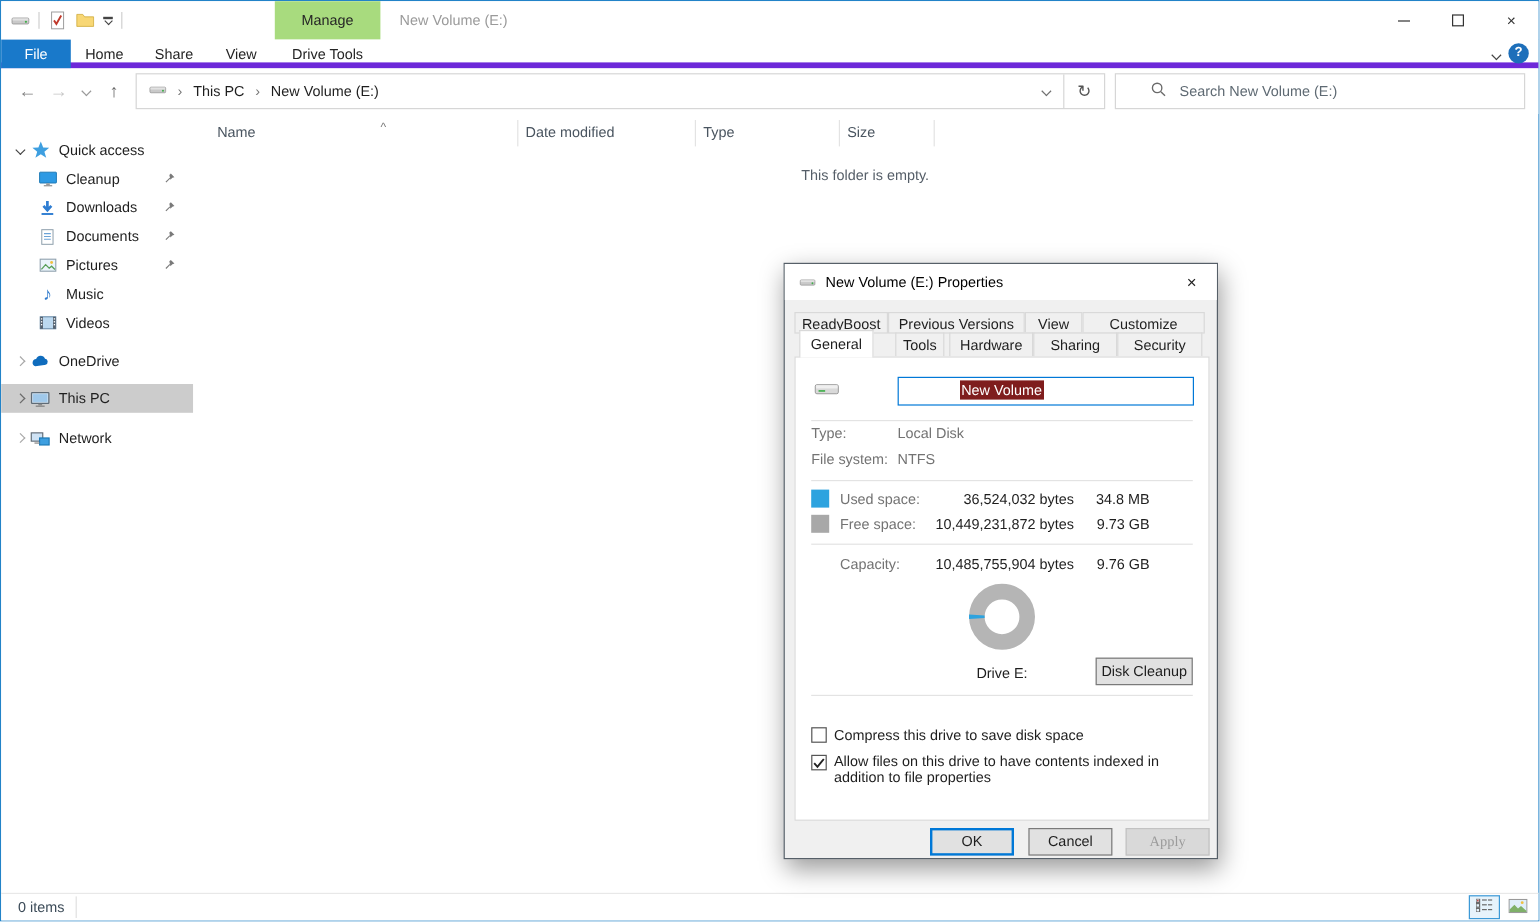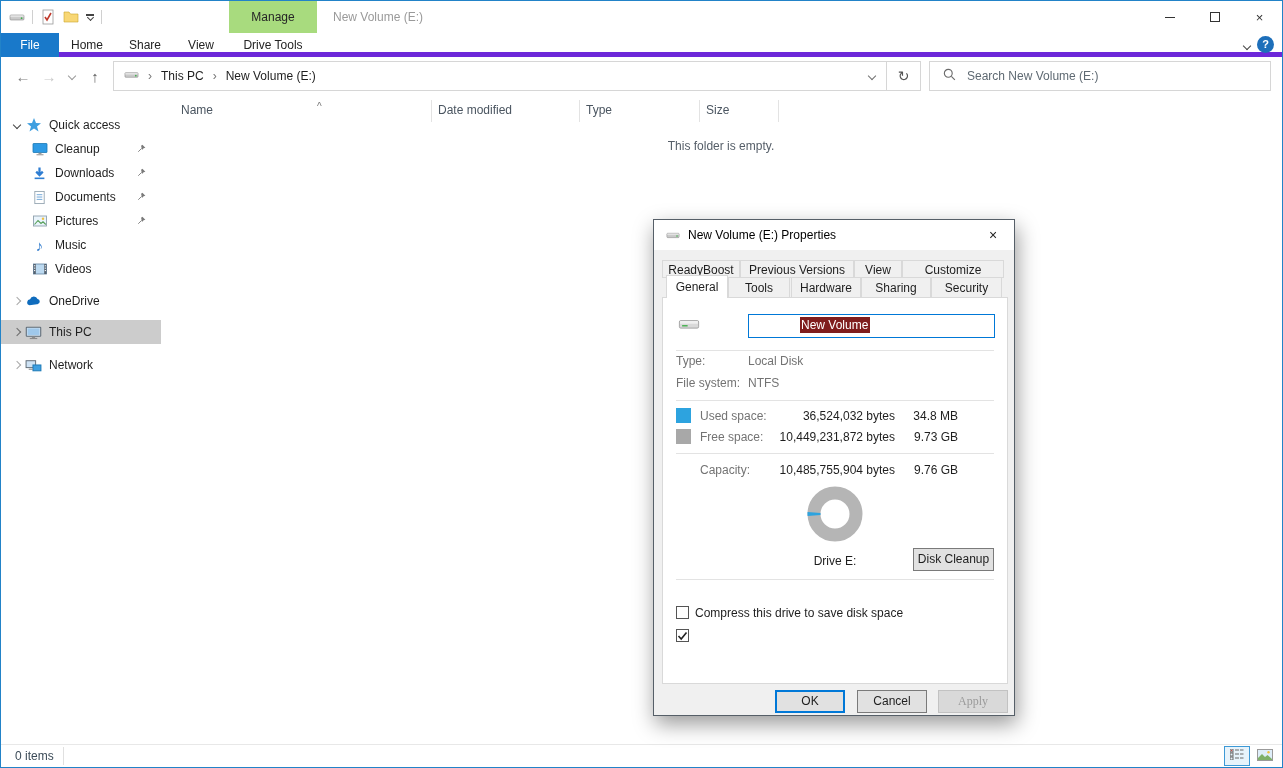--- a/index.html
+++ b/index.html
@@ -37,21 +37,21 @@
   .help-btn { position:absolute; right:8px; top:3px; width:17px; height:17px; border-radius:50%; background:#1d6fba; color:#fff; font-weight:bold; font-size:11px; text-align:center; line-height:17px; }
 
   
   .navbar { position:absolute; top:56px; left:0; right:0; height:38px; background:#fff; }
   .nav-ico { position:absolute; top:0; height:38px; display:flex; align-items:center; justify-content:center; font-size:15px; }
   .addressbar { position:absolute; left:112px; top:4px; width:808px; height:30px; border:1px solid #d6d6d6; background:#fff; display:flex; align-items:center; }
   .addressbar .crumbs { display:flex; align-items:center; gap:9px; padding-left:10px; flex:1; }
   .crumb-sep { color:#777; font-size:12px; }
   .addr-chev-btn { width:28px; height:100%; display:flex; align-items:center; justify-content:center; }
   .addr-refresh { width:34px; height:100%; border-left:1px solid #d6d6d6; display:flex; align-items:center; justify-content:center; color:#555; font-size:14px; }
-  .searchbox { position:absolute; left:928px; top:4px; width:342px; height:30px; border:1px solid #d6d6d6; background:#fff; display:flex; align-items:center; gap:10px; padding-left:12px; }
+  .searchbox { position:absolute; left:928px; top:4px; width:342px; height:30px; border:1px solid #d6d6d6; background:#fff; display:flex; align-items:center; gap:10px; padding-left:28px; }
   .searchbox input { border:none; outline:none; flex:1; font:12px "Liberation Sans",sans-serif; color:#444; background:transparent; }
   .searchbox input::placeholder { color:#5f6a73; opacity:1; }
 
   
   .sidebar { position:absolute; left:0; top:94px; width:160px; bottom:23px; background:#fff; padding-top:18px; }
   .side-row { height:24px; display:flex; align-items:center; position:relative; }
   .side-row .chev-slot { width:16px; margin-left:8px; display:flex; justify-content:center; }
   .side-row.child { padding-left:30px; }
   .side-row .icon { width:17px; height:17px; margin-right:7px; display:flex; align-items:center; justify-content:center; }
   .side-row.selected { background:#cccccc; }
@@ -369,21 +369,21 @@
       <span class="dlg-title">New Volume (E:) Properties</span>
       <span class="dlg-close">×</span>
     </div>
 
     <span class="dtab back" style="left:8px; width:78px;">ReadyBoost</span>
     <span class="dtab back" style="left:86px; width:114px;">Previous Versions</span>
     <span class="dtab back" style="left:200px; width:48px;">View</span>
     <span class="dtab back" style="left:248px; width:102px;">Customize</span>
 
     <span class="dtab front active" style="left:12px; width:62px;">General</span>
-    <span class="dtab front" style="left:74px; width:62px;">Tools</span>
+    <span class="dtab front" style="left:92px; width:41px;">Tools</span>
     <span class="dtab front" style="left:137px; width:70px;">Hardware</span>
     <span class="dtab front" style="left:207px; width:70px;">Sharing</span>
     <span class="dtab front" style="left:277px; width:71px;">Security</span>
 
     <div class="dlg-page"></div>
 
     <span style="position:absolute; left:20px; top:93px;"><svg width="30" height="22" viewBox="0 0 16 16">
           <rect x="1" y="5.5" width="14" height="5.5" rx="1" fill="#d9d9d9" stroke="#8a8a8a" stroke-width="0.5"></rect>
           <rect x="1.5" y="5.8" width="13" height="2" fill="#efefef"></rect>
           <rect x="3" y="8.8" width="4" height="1" fill="#3fae49"></rect>
@@ -427,19 +427,20 @@
 
     <div class="dlg-hr" style="top:359px;"></div>
 
     <span class="cbx" style="top:386px;"></span>
     <span class="cbx-label" style="top:386px;">Compress this drive to save disk space</span>
     <span class="cbx" style="top:409px;">
         <svg width="11" height="10" viewBox="0 0 11 10">
           <polyline points="1.5,5 4.2,8 9.5,1.5" fill="none" stroke="#222" stroke-width="1.6"></polyline>
         </svg>
       </span>
+    <span class="cbx-label" style="top:407px; width:302px;">Allow files on this drive to have contents indexed in addition to file properties</span>
 
     <button class="dlg-btn default" style="left:121px; top:470px; width:70px;">OK</button>
     <button class="dlg-btn" style="left:203px; top:470px; width:70px;">Cancel</button>
     <button class="dlg-btn disabled" style="left:284px; top:470px; width:70px;font-family:Liberation Serif, serif;">Apply</button>
   </div>
 
 </div>
 
 </body></html>

